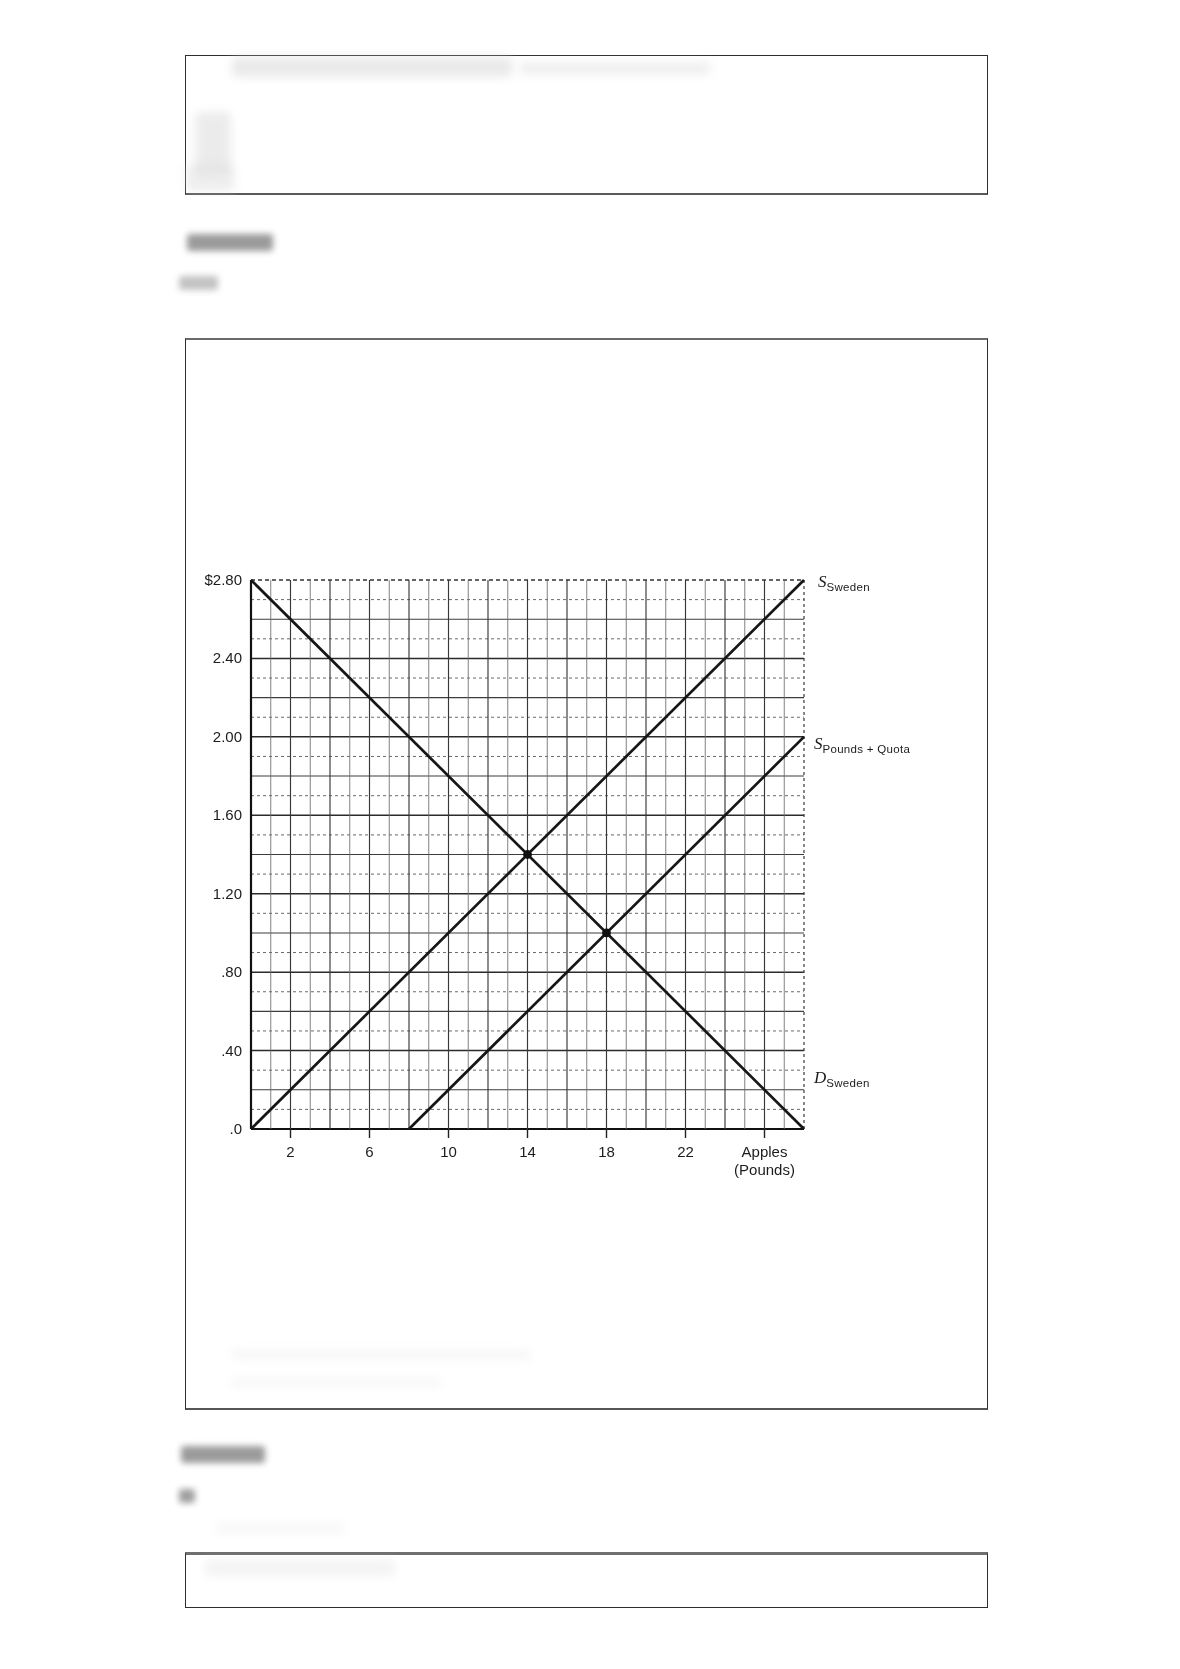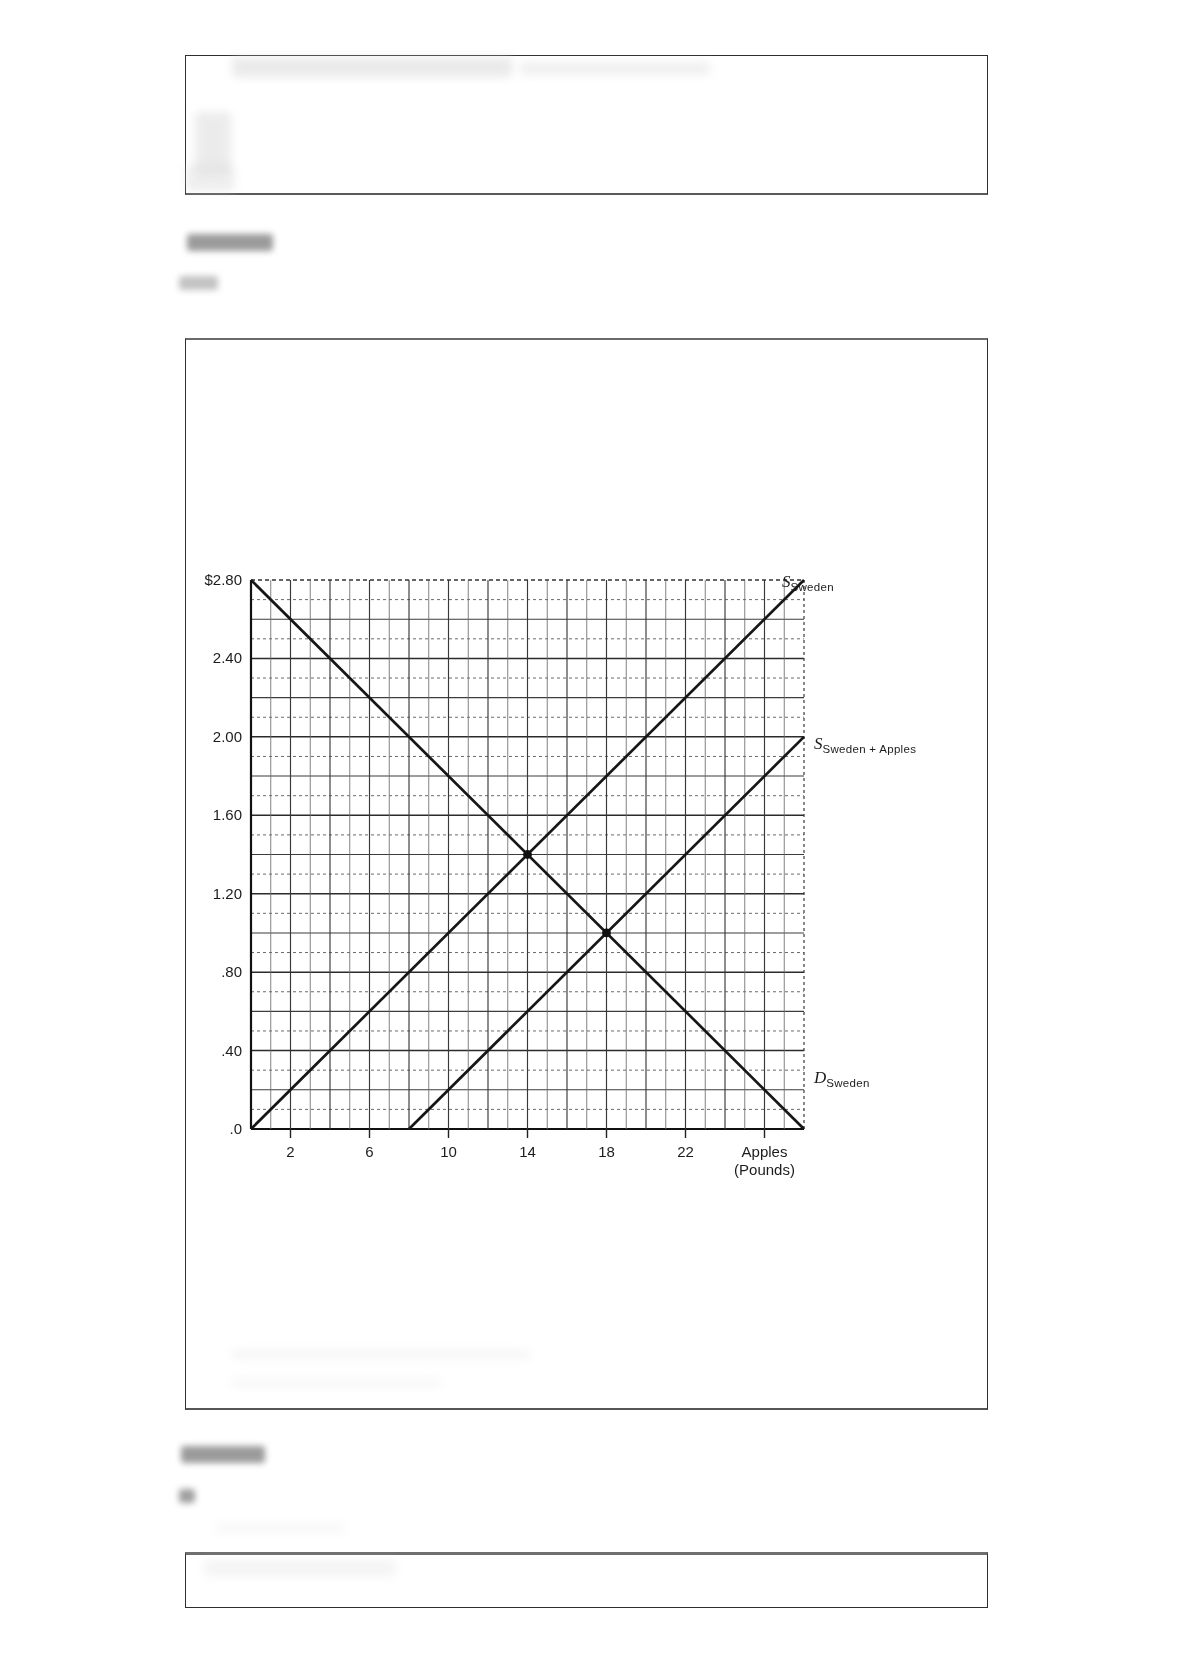--- a/index.html
+++ b/index.html
@@ -126,25 +126,25 @@
           <text x="56" y="715.5714285714286" text-anchor="end" class="tick-label">.40</text>
           <text x="56" y="794" text-anchor="end" class="tick-label">.0</text>
         </g>
         <polyline points="65,789 618,240" fill="none" stroke="#161616" stroke-width="2.7"></polyline>
         <polyline points="223,789 618,396.85714285714283" fill="none" stroke="#161616" stroke-width="2.7"></polyline>
         <polyline points="65,240 618,789" fill="none" stroke="#161616" stroke-width="2.7"></polyline>
         <circle cx="341.5" cy="514.5" r="4.4" fill="#101010"></circle>
         <circle cx="420.5" cy="592.9285714285714" r="4.4" fill="#101010"></circle>
       </svg>
 
-    <div class="curve-label" style="left:596px;top:232px">
+    <div class="curve-label" style="left:632px;top:232px">
       <span class="curve-main">S</span><span class="curve-sub">Sweden</span>
     </div>
     <div class="curve-label" style="left:628px;top:394px">
-      <span class="curve-main">S</span><span class="curve-sub">Sweden + Apples</span>
+      <span class="curve-main">S</span><span class="curve-sub">Pounds + Quota</span>
     </div>
     <div class="curve-label" style="left:628px;top:728px">
       <span class="curve-main">D</span><span class="curve-sub">Sweden</span>
     </div>
 
     <div class="ghost" style="left:45px;top:1010px;width:300px;height:9px;opacity:.25"></div>
     <div class="ghost" style="left:45px;top:1038px;width:210px;height:9px;opacity:.2"></div>
   </div>
 
   <div class="blob" style="left:181px;top:1446px;width:84px;height:17px;opacity:.8"></div>

